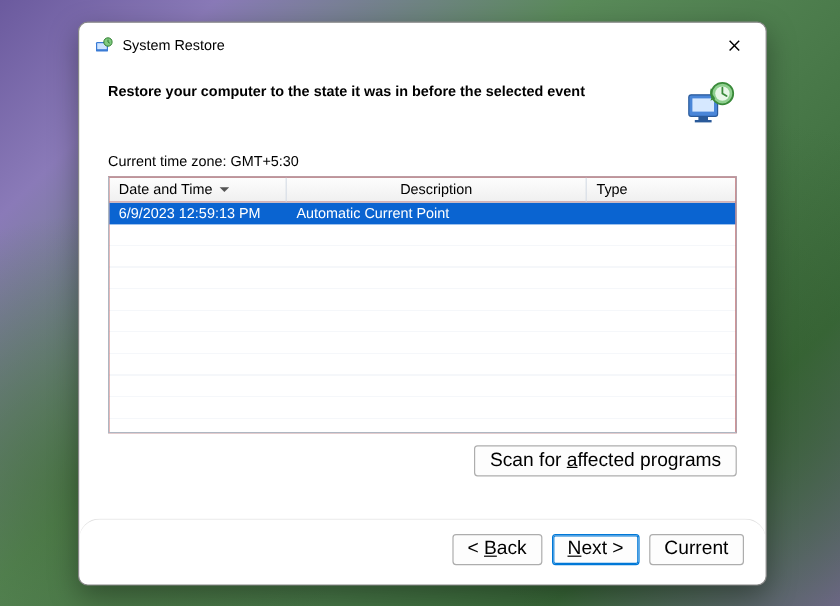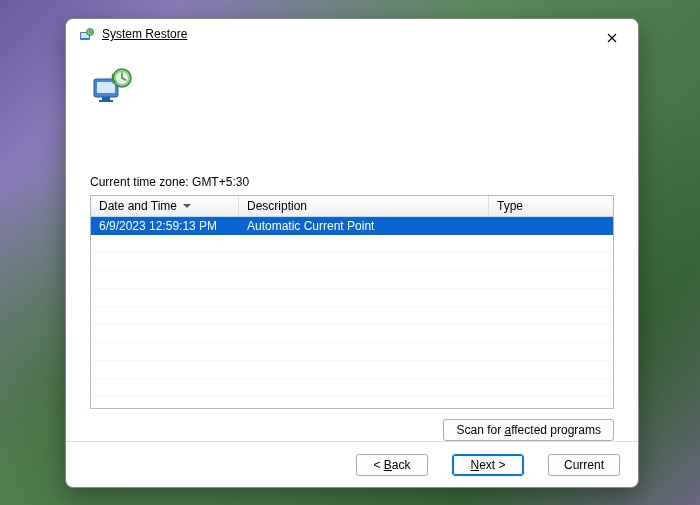--- a/index.html
+++ b/index.html
@@ -24,24 +24,23 @@
       position: absolute;
       left: 65px; top: 18px;
       width: 574px; height: 470px;
       background: #fff;
       border: 1px solid #888;
       border-radius: 8px;
       box-shadow: 0 8px 24px rgba(0,0,0,0.35);
       display: flex; flex-direction: column;
     }
     .titlebar {
-      display: flex; align-items: flex-start;
+      display: flex; align-items: center;
       padding: 8px 12px 6px 12px;
       gap: 8px;
-      text-decoration: underline;
     }
     .titlebar .app-icon {
       width: 16px; height: 16px;
       display: flex; align-items: center; justify-content: center;
     }
     .titlebar .title {
       flex: 1;
       font-size: 12px;
     }
     .close-btn {
@@ -61,21 +60,21 @@
       font-weight: bold;
       color: #000;
       padding-top: 4px;
     }
     .header .big-icon {
       width: 44px; height: 44px;
     }
     .body {
       padding: 0 24px;
       flex: 1;
-      display: flex; flex-direction: column; margin-top: 48px;
+      display: flex; flex-direction: column;
     }
     .tz-label {
       font-size: 12px;
       margin-bottom: 6px;
     }
     .table {
       border: 1px solid #aeb7c2;
       height: 214px;
       background: #b91c1c;
       display: flex; flex-direction: column;
@@ -88,21 +87,21 @@
       font-size: 12px;
     }
     .th {
       padding: 3px 8px;
       border-right: 1px solid #d8dee6;
       position: relative;
       display: flex; align-items: center; gap: 4px;
     }
     .th:last-child { border-right: none; }
     .col-date { width: 148px; }
-    .col-desc { width: 250px; }
+    .col-desc { width: 250px; justify-content: center; }
     .col-type { flex: 1; align-items: flex-end; }
     .sort-ind {
       width: 0; height: 0;
       border-left: 4px solid transparent;
       border-right: 4px solid transparent;
       border-top: 4px solid #555;
       margin-left: 2px;
     }
     .tbody {
       flex: 1;
@@ -122,33 +121,33 @@
     .row.selected {
       background: #0a64d1;
       color: #fff;
     }
     .td { padding: 0 8px; overflow: hidden; white-space: nowrap; }
     .action-row {
       display: flex; justify-content: flex-end;
       padding: 10px 0 0 0;
     }
     .btn {
-      font-size: 12px;
+      font-size: 16px;
       padding: 3px 12px;
       background: #fdfdfd;
       border: 1px solid #adadad;
       border-radius: 3px;
       cursor: pointer;
       min-width: 72px;
       text-align: center;
     }
     .footer {
       border-top: 1px solid #dfdfdf;
       padding: 12px 18px 16px 20px;
-      display: flex; justify-content: flex-end; gap: 24px;
+      display: flex; justify-content: flex-end; gap: 8px; border-radius: 17px;
     }
     .btn.default {
       border-color: #0078d7;
       box-shadow: 0 0 0 1px #0078d7 inset;
     }
     .u { text-decoration: underline; }
   </style>
 </head>
 <body>
 
@@ -165,20 +164,21 @@
     </span>
     <span class="title">System Restore</span>
     <div class="close-btn">
       <svg width="10" height="10" viewBox="0 0 10 10">
         <path d="M1 1L9 9M9 1L1 9" stroke="currentColor" stroke-width="1.2"></path>
       </svg>
     </div>
   </div>
 
   <div class="header">
+    <div class="heading">Restore your computer to the state it was in before the selected event</div>
     <div class="big-icon">
       <svg width="44" height="44" viewBox="0 0 44 44">
         <rect x="4" y="14" width="24" height="18" rx="2" fill="#4a86d8" stroke="#2a5a9a" stroke-width="1"></rect>
         <rect x="7" y="17" width="18" height="11" fill="#d6e8ff"></rect>
         <rect x="12" y="32" width="8" height="3" fill="#2a5a9a"></rect>
         <rect x="9" y="35" width="14" height="2" fill="#2a5a9a"></rect>
         <circle cx="32" cy="13" r="9" fill="#8fd08f" stroke="#3a8a3a" stroke-width="1.5"></circle>
         <circle cx="32" cy="13" r="6" fill="#e8f7e8"></circle>
         <path d="M32 8v5l3.5 2" stroke="#3a8a3a" stroke-width="1.5" fill="none" stroke-linecap="round"></path>
         <path d="M24 17 A9 9 0 0 1 23 9" stroke="#3a8a3a" stroke-width="1.5" fill="none"></path>

